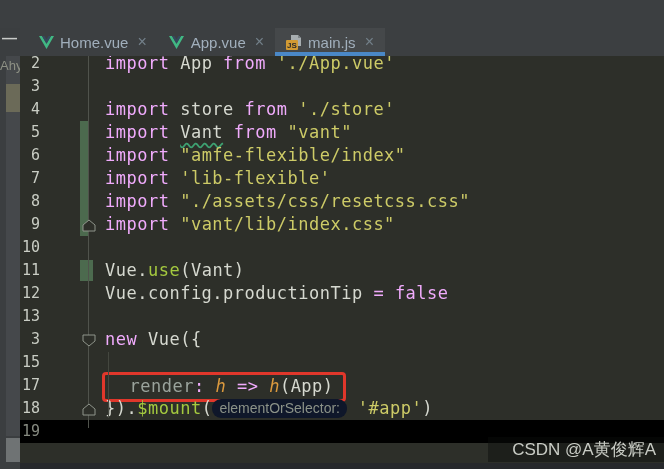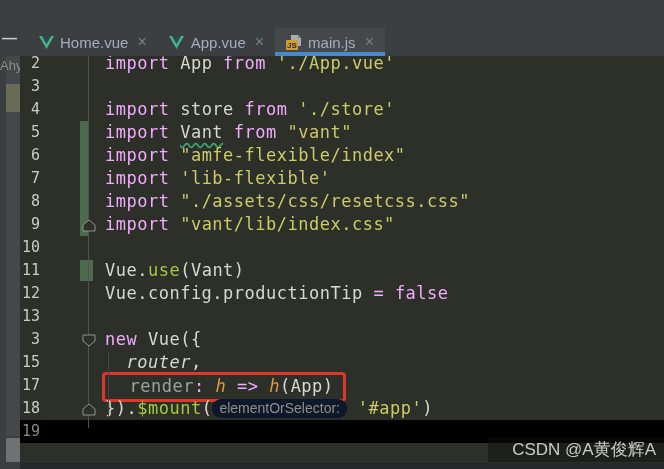--- a/index.html
+++ b/index.html
@@ -167,21 +167,20 @@
         </div>
         <div class="row">
           <span class="ln">3</span>
           <span class="fold"><svg width="14" height="13" viewBox="0 0 14 13">
               <polygon points="1,1 13,1 13,7 7,12 1,7" fill="#2d2f29" stroke="#8f958b"></polygon>
             </svg></span>
           <span class="code"><span class="tk-k">new </span><span class="tk-t">Vue({</span></span>
         </div>
         <div class="row">
           <span class="ln">15</span>
-          <span class="code"><span class="tk-t">  </span><span class="tk-i">router</span><span class="tk-t">,</span></span>
         </div>
         <div class="row">
           <span class="ln">17</span>
           <span class="code"><span class="redbox"><span class="tk-t">  </span><span class="tk-g">render</span><span class="tk-k">:</span><span class="tk-t"> </span><span class="tk-p">h</span><span class="tk-t"> </span><span class="tk-k">=&gt;</span><span class="tk-t"> </span><span class="tk-p">h</span><span class="tk-t">(App)</span></span></span>
         </div>
         <div class="row">
           <span class="ln">18</span>
           <span class="fold"><svg width="14" height="13" viewBox="0 0 14 13">
               <polygon points="7,1 13,6 13,12 1,12 1,6" fill="#2d2f29" stroke="#8f958b"></polygon>
             </svg></span>

